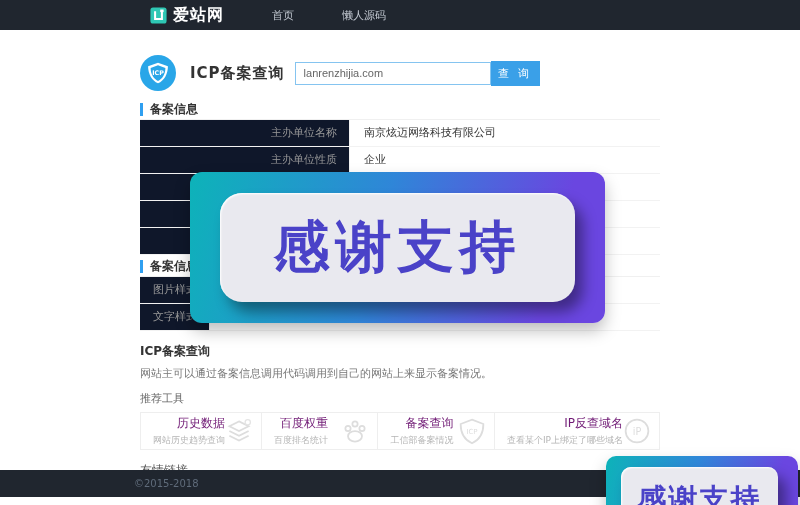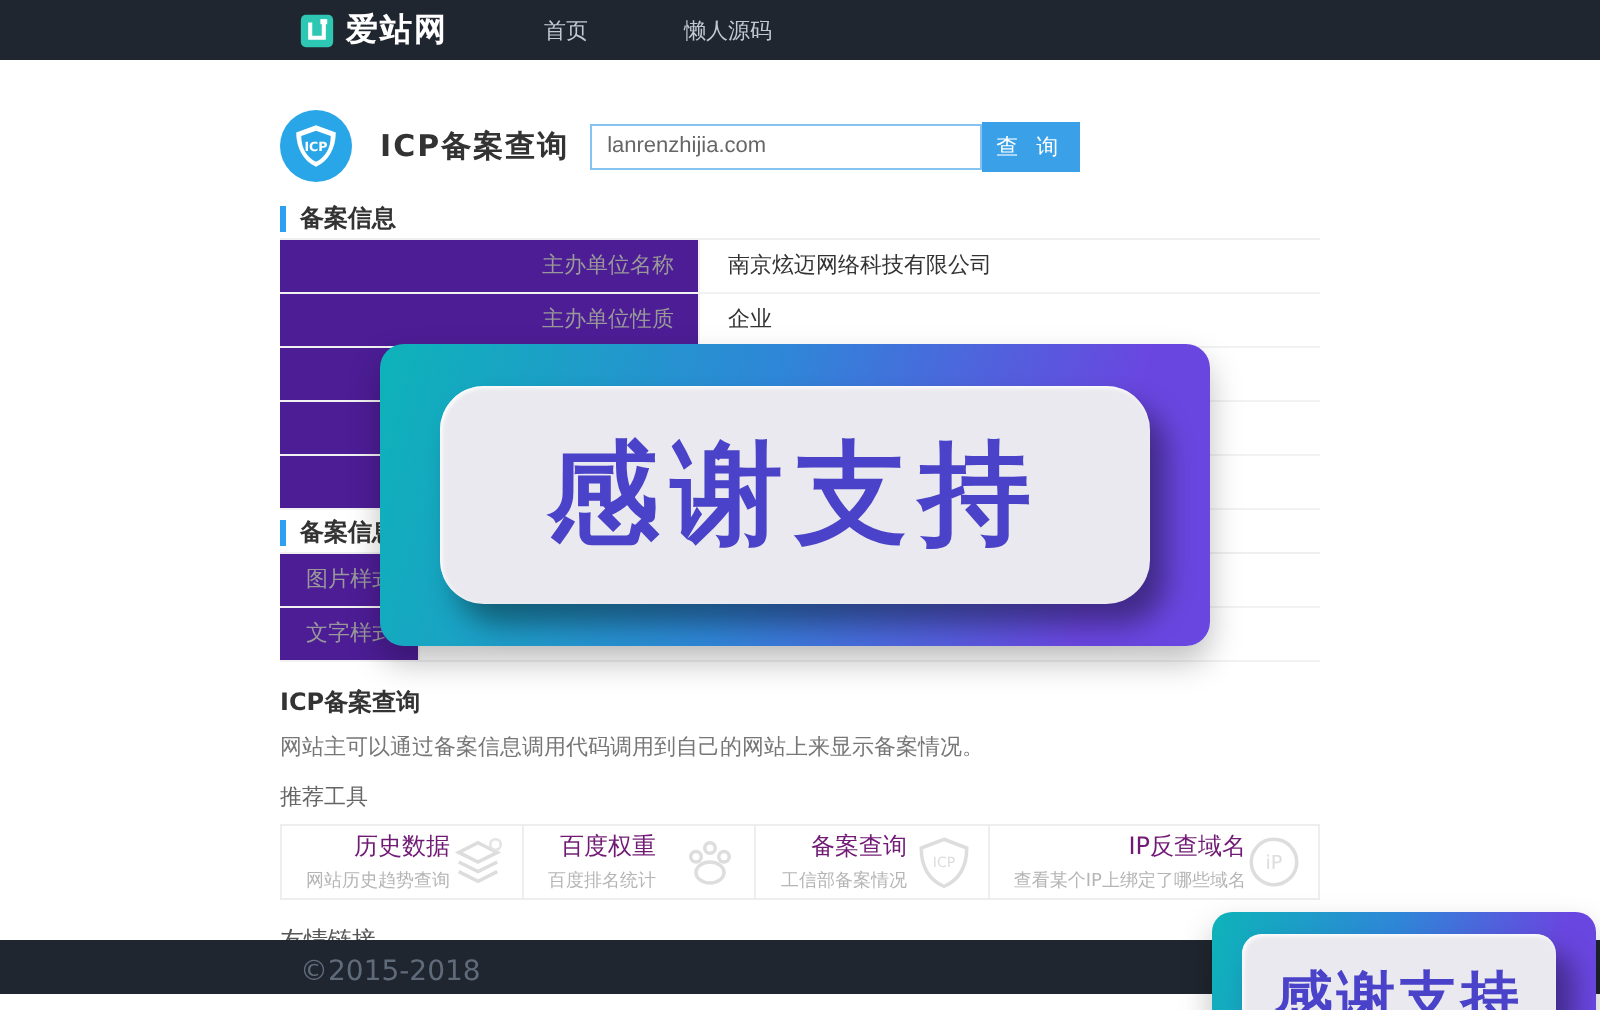--- a/index.html
+++ b/index.html
@@ -20,40 +20,40 @@
   .query-input { margin-left:10px; width:196px; height:23px; border:1px solid #85c4f0; font-size:11px; color:#666; padding:0 8px; outline:none; }
   .query-btn { width:49px; height:25px; background:#3aa0e8; color:#fff; border:none; font-size:11px; letter-spacing:3px; cursor:pointer; }
 
   .section-head { display:flex; align-items:center; height:14px; }
   .mt10 { margin-top:10px; } .mt4 { margin-top:4px; }
   .accent-bar { width:3px; height:13px; background:#2f9ff0; margin-right:7px; }
   .section-title { font-size:12px; font-weight:bold; color:#333; }
 
   .tbl { margin-top:3px; border-top:1px solid #f0f0f0; }
   .trow { display:flex; height:27px; border-bottom:1px solid #f2f2f2; font-size:11px; }
-  .tlabel { width:210px; background:#4c1d95; color:#999; text-align:right; padding-right:12px; border-right:1px solid #f2f2f2; line-height:26px; }
+  .tlabel { width:210px; background:#0f172a; color:#999; text-align:right; padding-right:12px; border-right:1px solid #f2f2f2; line-height:26px; }
   .tlabel-narrow { width:70px; }
   .tvalue { flex:1; color:#333; padding-left:14px; line-height:26px; }
 
   .about { margin-top:8px; padding-top:4px; }
   .about-title { font-size:12px; font-weight:bold; color:#333; }
   .about-line { font-size:11px; color:#777; margin-top:6px; }
 
   .tools-label { margin-top:10px; font-size:11px; color:#666; }
   .tools-row { margin-top:6px; display:flex; border:1px solid #eee; height:38px; }
   .tool-card { flex:1; display:flex; align-items:center; justify-content:space-between; padding:0 8px 0 12px; border-left:1px solid #eee; cursor:pointer; }
   .tool-card:first-child { border-left:none; }
   .tool-title { font-size:12px; font-weight:normal; color:#701a75;text-align:right; }
   .tool-sub { font-size:9px; color:#b5b5b5; margin-top:2px; white-space:nowrap; }
 
   .links { margin-top:12px; }
   .links-title { font-size:12px; color:#555; }
 
   .footer { position:absolute; left:0; top:470px; width:800px; height:27px; background:#20262f; }
-  .copyright { position:absolute; left:150px; top:8px; font-size:14px; color:#5f6b7a; }
+  .copyright { position:absolute; left:134px; top:8px; font-size:10px; color:#5f6b7a; }
 
   
   .wm { position:absolute; box-shadow:0 8px 16px rgba(0,0,0,.25); background:linear-gradient(105deg,#0db3b9 0%,#2f86d8 45%,#6a46e0 85%); }
   .wm-big { left:190px; top:172px; width:415px; height:151px; border-radius:12px; }
   .wm-small { left:606px; top:456px; width:192px; height:70px; border-radius:10px; }
   .wm-card { position:absolute; background:#e9e9ef; display:flex; align-items:center; justify-content:center;
              box-shadow:8px 10px 14px rgba(0,0,0,.4), inset 1px 1px 2px #ffffff; }
   .wm-big .wm-card { left:30px; right:30px; top:21px; bottom:21px; border-radius:22px; }
   .wm-small .wm-card { left:15px; right:20px; top:11px; bottom:-6px; border-radius:10px; }
   .wm-text { color:#4a42c8; font-weight:bold; letter-spacing:6px; }

